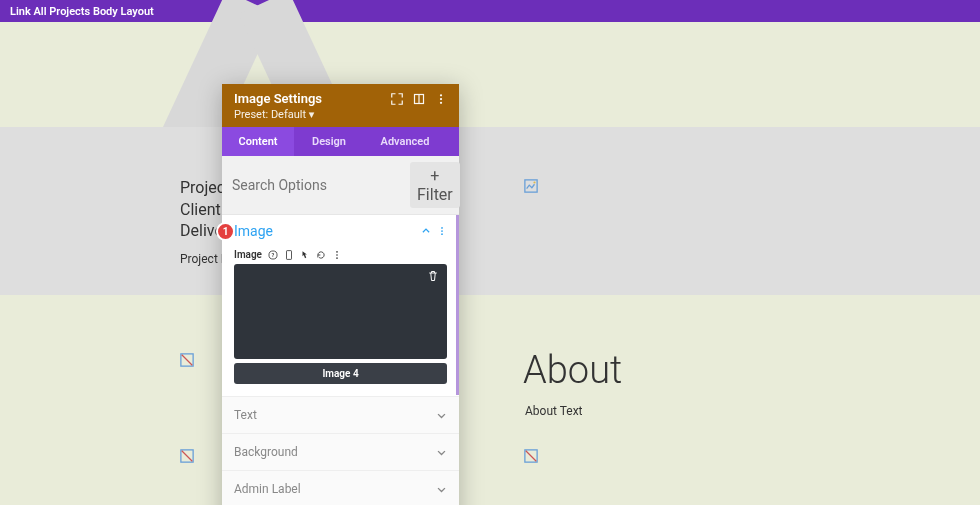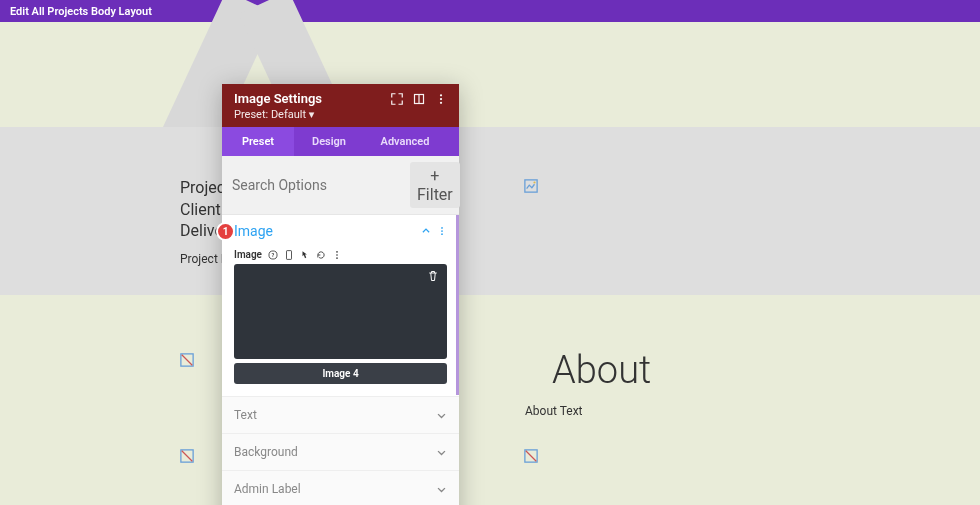--- a/index.html
+++ b/index.html
@@ -12,26 +12,26 @@
 .band { position: absolute; top: 127px; left: 0; right: 0; height: 168px; background: #dedede; }
 .page-left { position: absolute; top: 177px; left: 180px; color: #333; }
 .page-left .lines { font-size: 16px; line-height: 1.35; color: #333; }
 .page-left .sub { margin-top: 10px; font-size: 12px; color: #333; }
 .broken-img { width: 14px; height: 14px; display: inline-block; position: relative; }
 .broken-img svg { width: 14px; height: 14px; }
 .bi1 { position: absolute; top: 178px; left: 524px; }
 .bi2 { position: absolute; top: 352px; left: 180px; }
 .bi3 { position: absolute; top: 448px; left: 180px; }
 .bi4 { position: absolute; top: 448px; left: 524px; }
-.about-h { position: absolute; top: 348px; left: 523px; font-size: 38px; font-weight: 300; color: #333; margin-left: 29px; }
+.about-h { position: absolute; top: 348px; left: 523px; font-size: 38px; font-weight: 300; color: #333; }
 .about-t { position: absolute; top: 404px; left: 525px; font-size: 12px; color: #333; }
 
 
 .modal { position: absolute; top: 84px; left: 222px; width: 237px; background: #fff; box-shadow: 0 4px 24px rgba(0,0,0,0.25); border-radius: 3px; }
-.modal-hdr { background: #7f1d1d; color: #fff; padding: 7px 12px 6px; }
+.modal-hdr { background: #a16207; color: #fff; padding: 7px 12px 6px; }
 .hdr-row { display: flex; align-items: center; justify-content: space-between; }
 .hdr-title { font-size: 13px; font-weight: 600; }
 .hdr-icons { display: flex; gap: 10px; align-items: center; }
 .hdr-icons .mi { width: 12px; height: 12px; fill: #fff; opacity: 0.95; cursor: pointer; }
 .hdr-preset { font-size: 11px; opacity: 0.9; margin-top: 2px; }
 .tabs { background: #7e3bd0; display: flex; }
 .tab { font-size: 11px; font-weight: 600; color: #e9dbfb; padding: 8px 0; text-align: center; cursor: pointer; }
 .tab.active { background: #8b4ae0; color: #fff; }
 .tab:nth-child(1){ width: 72px; }
 .tab:nth-child(2){ width: 70px; }
@@ -61,21 +61,21 @@
 .fbtn.purple { background: #7231c4; }
 .fbtn.blue { background: #2b87da; }
 .fbtn.green { background: #29c4a9; }
 .resize { position: absolute; bottom: -8px; right: -8px; width: 22px; height: 22px; border-radius: 50%; background: #4c4c4c; display: flex; align-items: center; justify-content: center; }
 .resize svg { width: 11px; height: 11px; fill: #fff; }
 </style>
 </head>
 <body>
 
 <div class="topbar">
-  <span>Edit All Projects Body Layout</span>
+  <span>Link All Projects Body Layout</span>
 </div>
 
 <div class="bg-shape"></div>
 <div class="band"></div>
 
 <div class="page-left">
   <div class="lines">Projec</div>
   <div class="lines">Client</div>
   <div class="lines">Delive</div>
   <div class="sub">Project I</div>
@@ -118,21 +118,21 @@
             <circle cx="8" cy="3" r="1.5"></circle>
             <circle cx="8" cy="8" r="1.5"></circle>
             <circle cx="8" cy="13" r="1.5"></circle>
           </svg>
       </div>
     </div>
     <div class="hdr-preset">Preset: Default ▾</div>
   </div>
 
   <div class="tabs">
-    <div class="tab active">Preset</div>
+    <div class="tab active">Content</div>
     <div class="tab">Design</div>
     <div class="tab">Advanced</div>
   </div>
 
   <div class="search-row">
     <input placeholder="Search Options" style="">
     <button class="filter-btn">+ Filter</button>
   </div>
 
   <div class="body-scroll">

